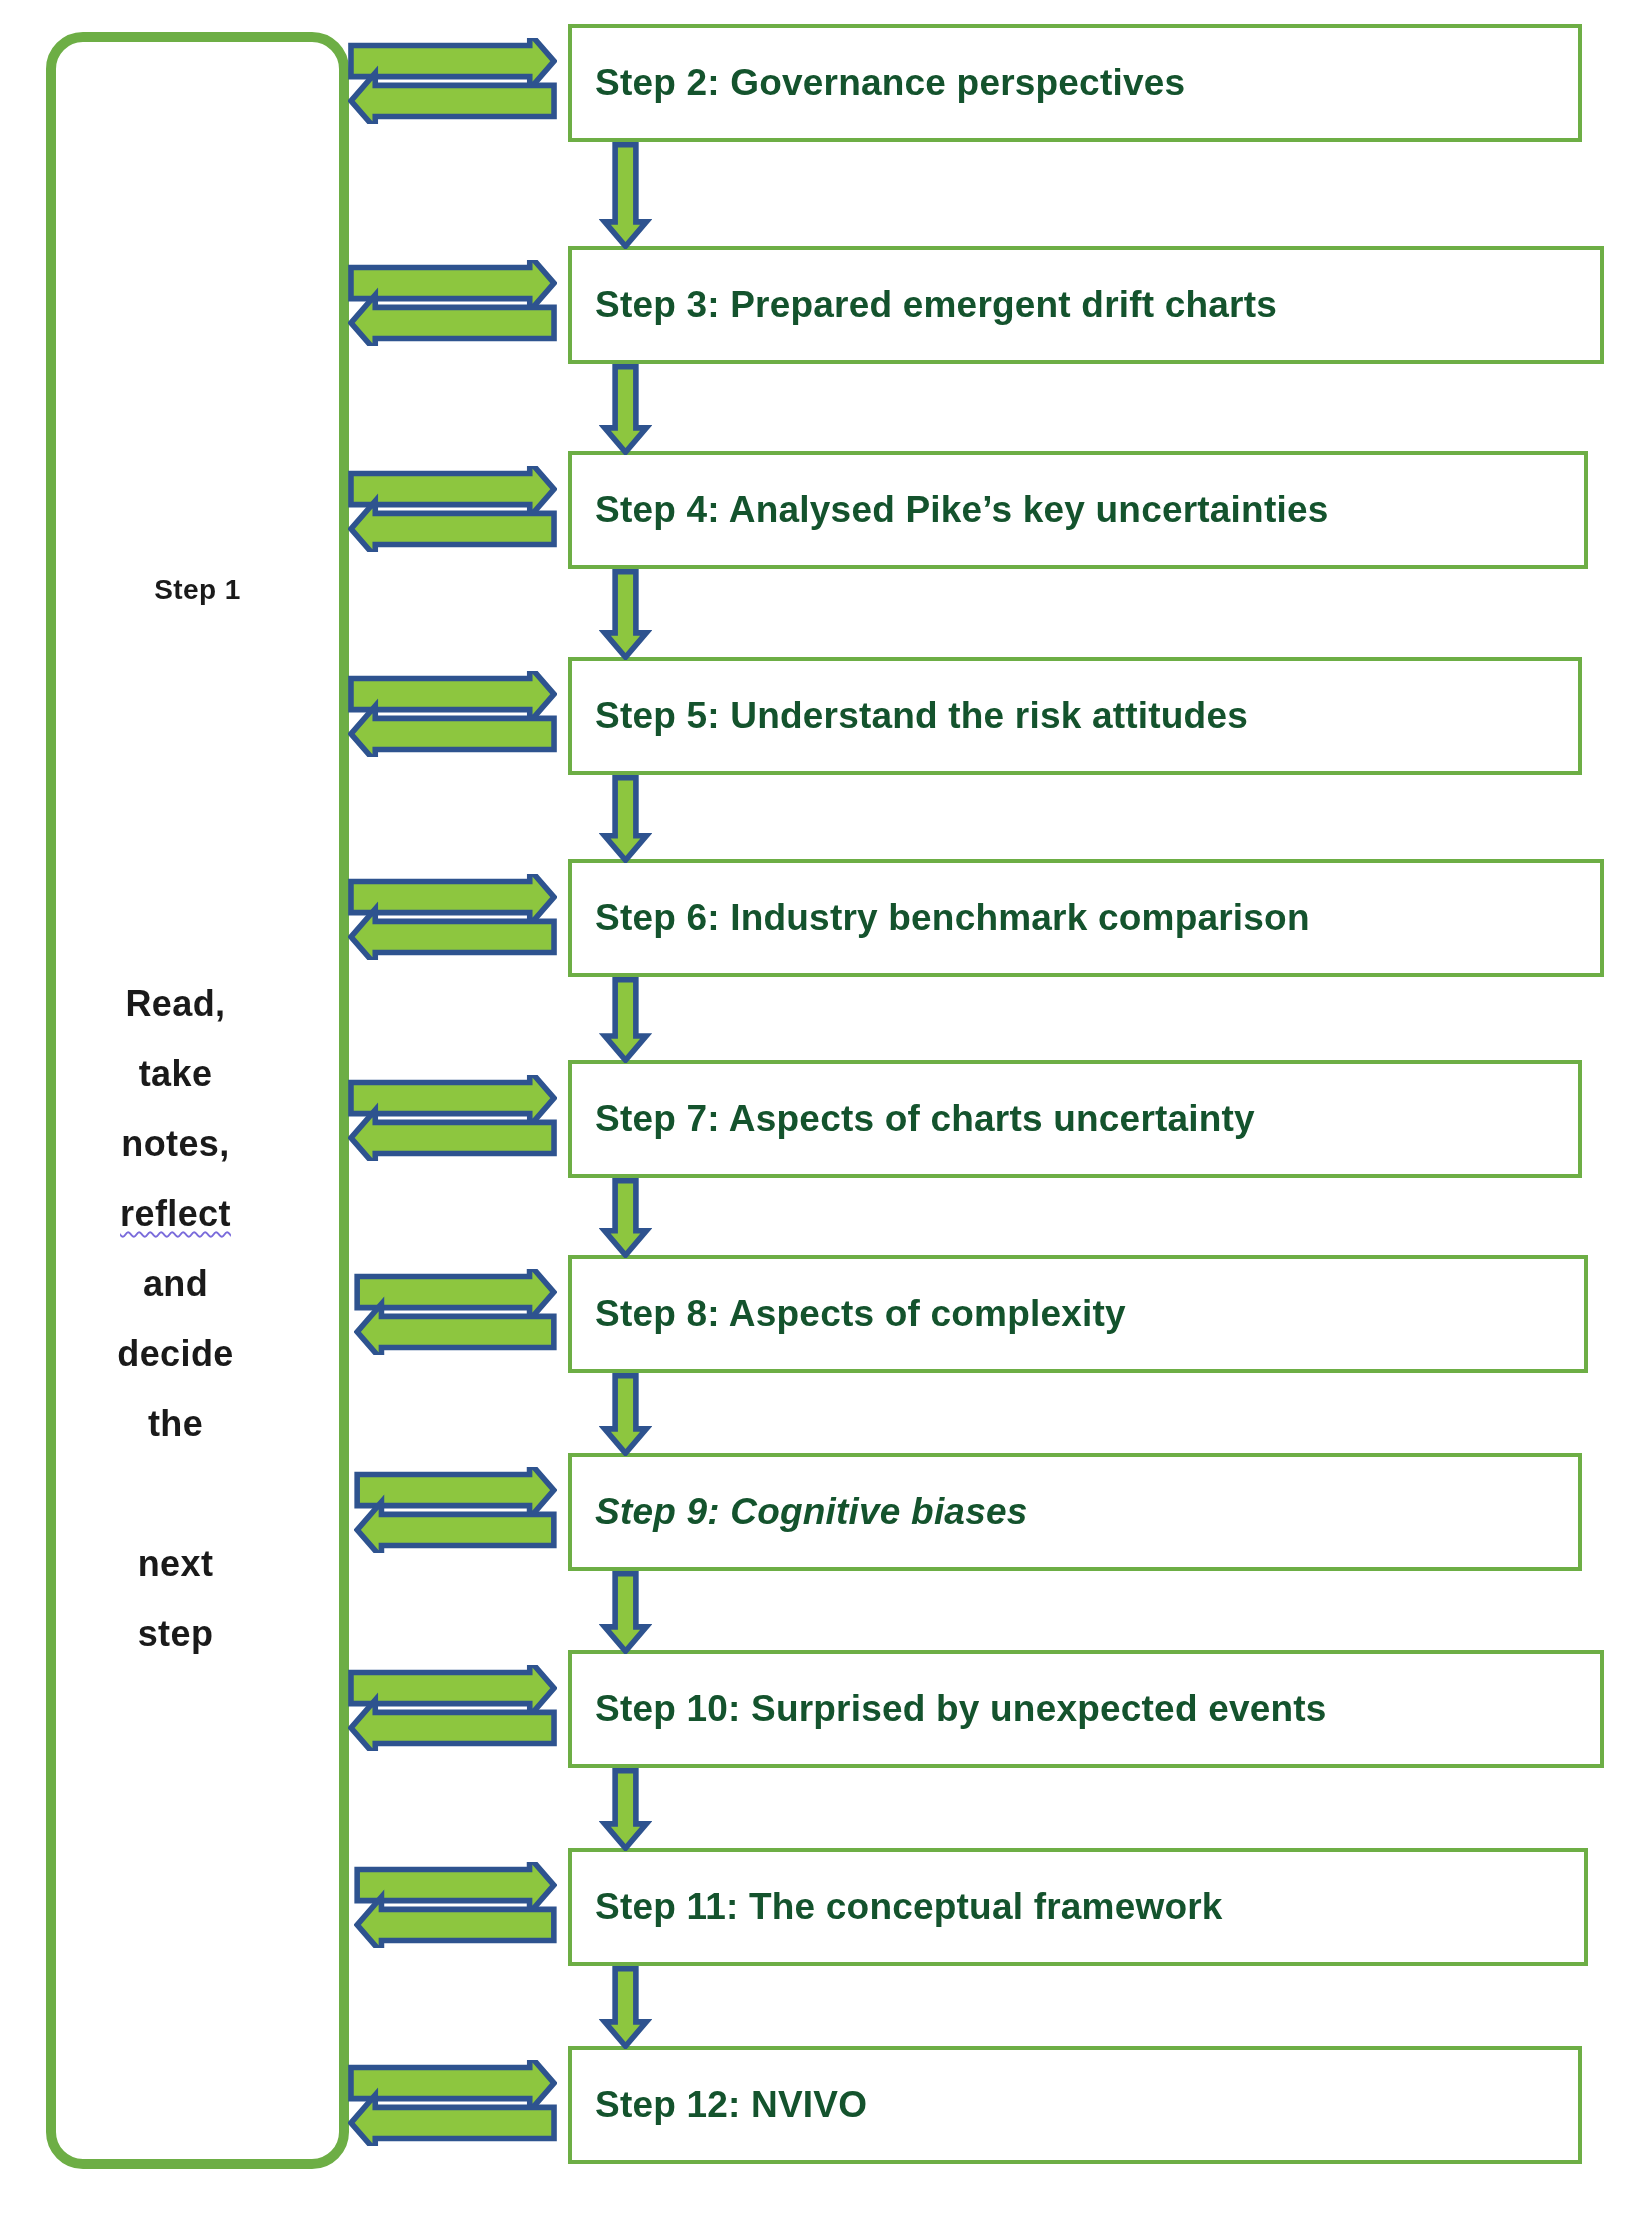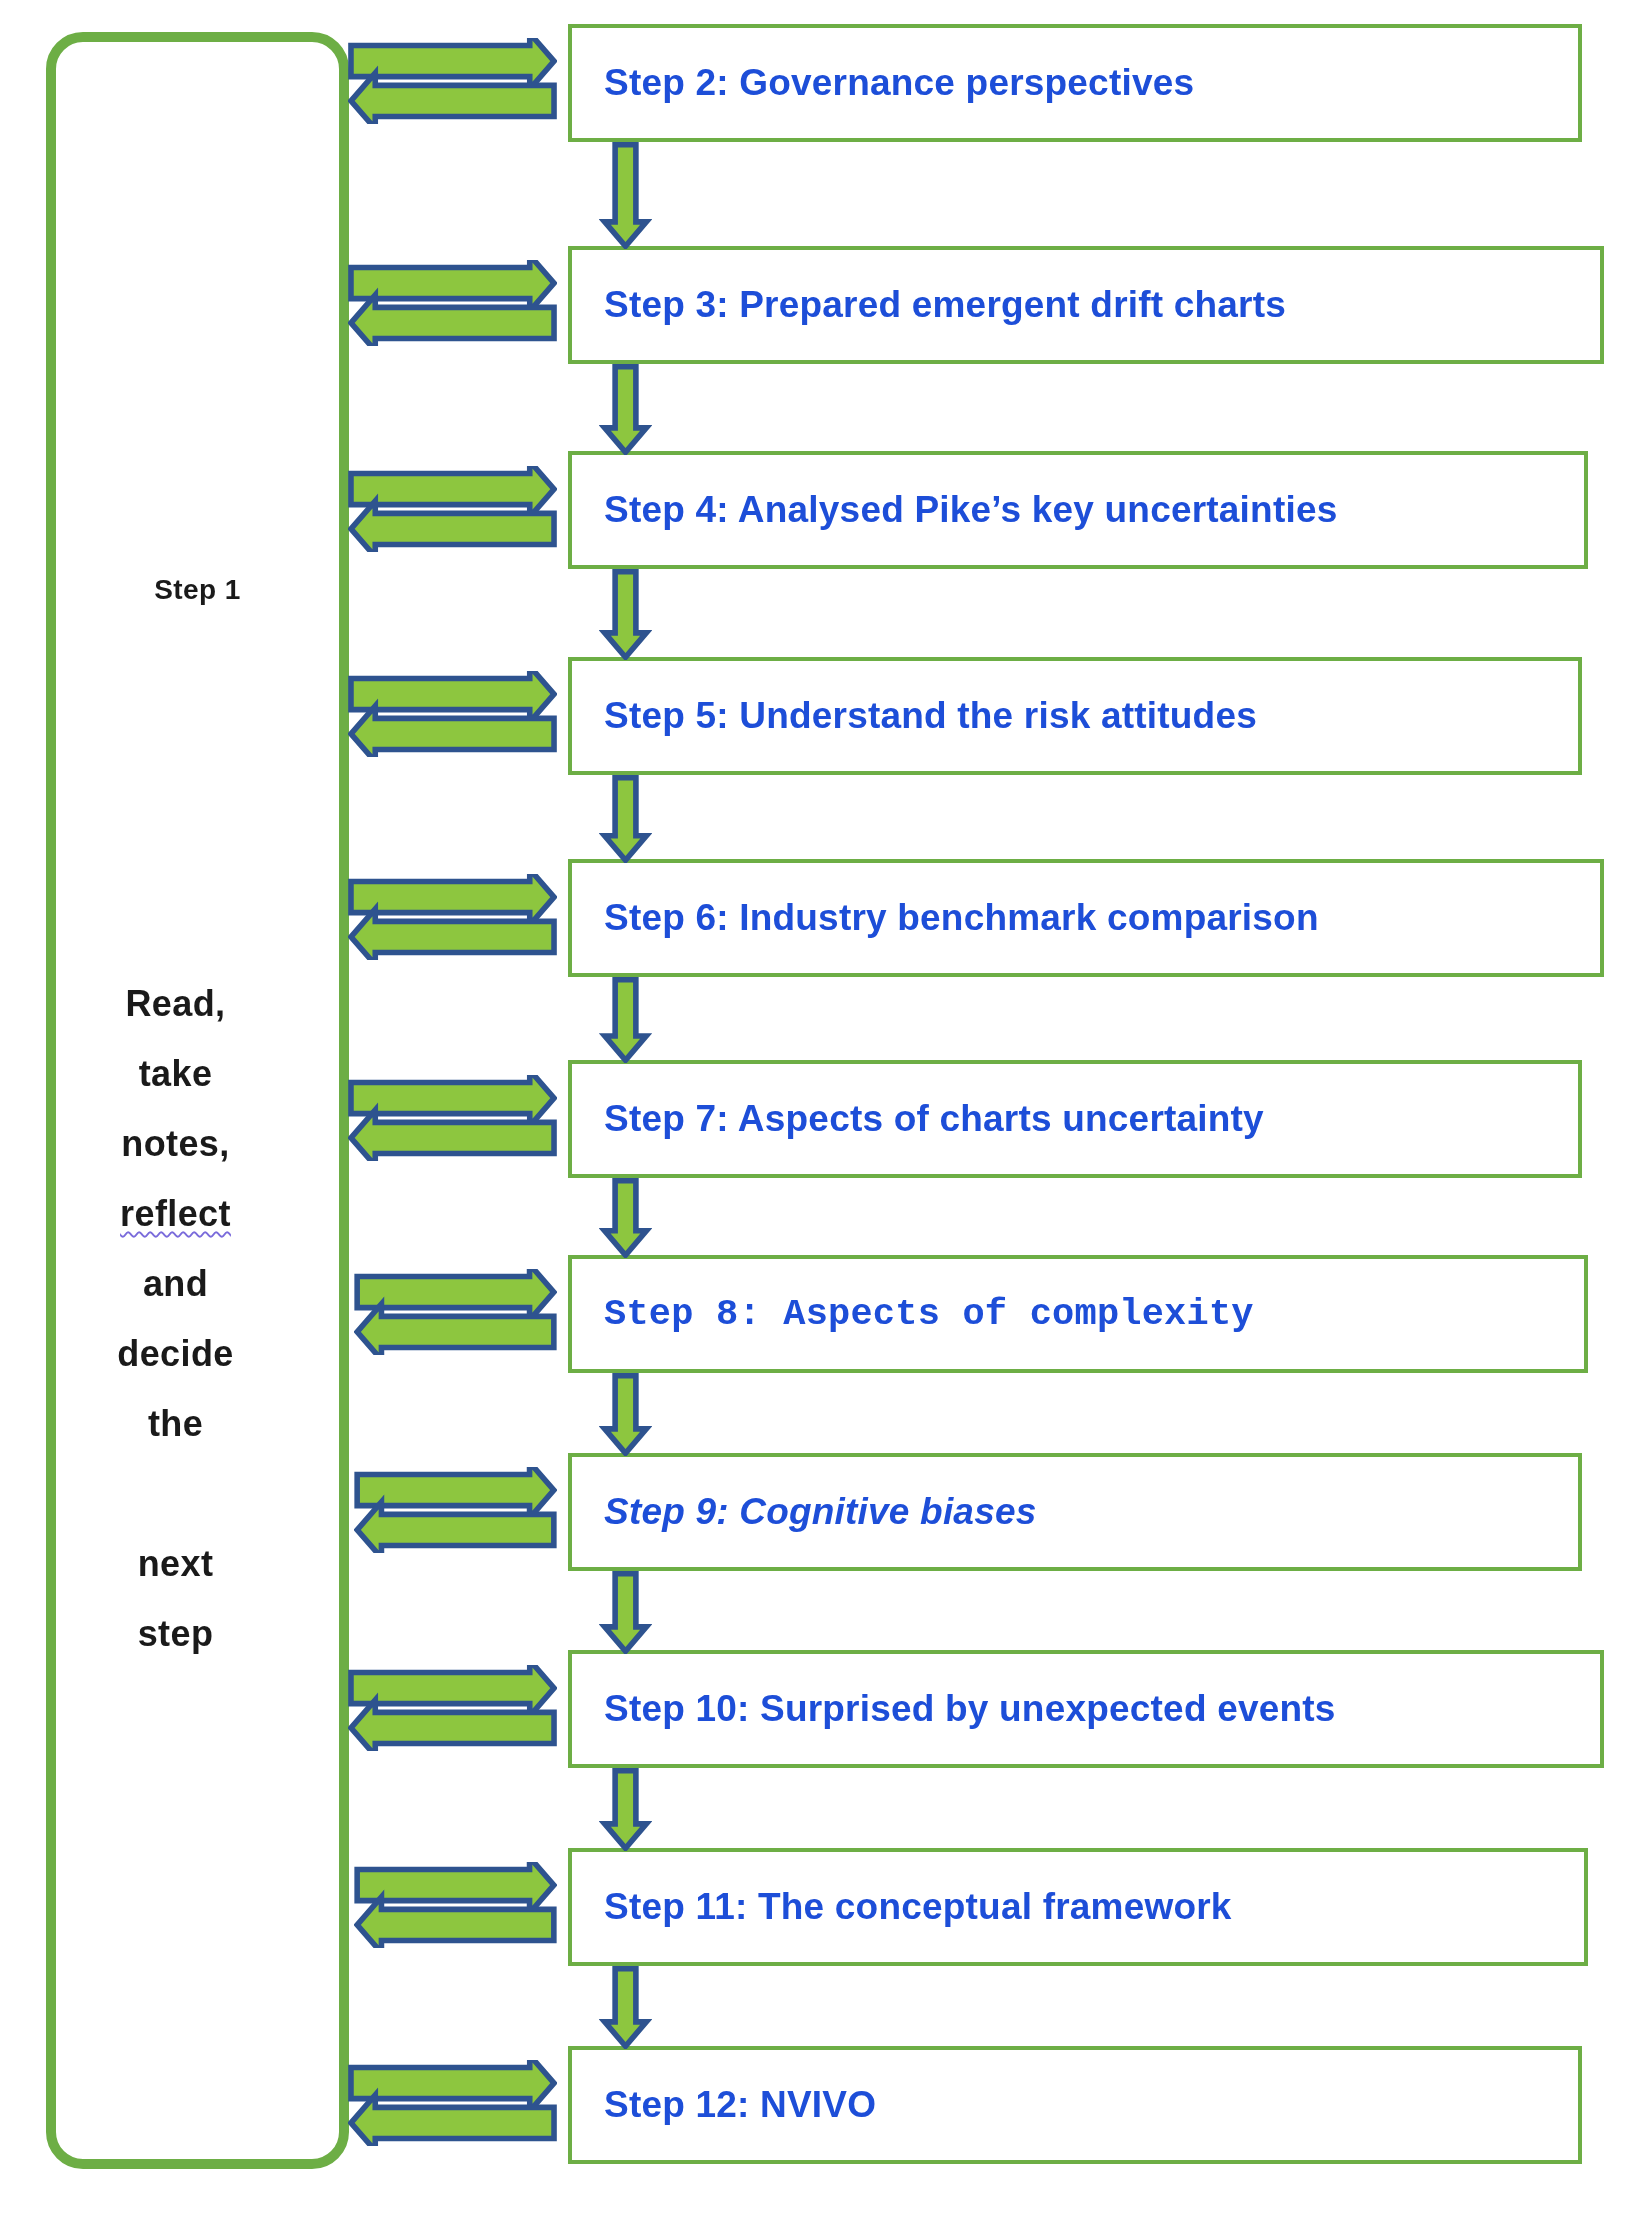--- a/index.html
+++ b/index.html
@@ -62,24 +62,24 @@
   
   .step-box{
     position:absolute;
     box-sizing:border-box;
     background:#ffffff;
     border:4.8px solid var(--green,#6DAE45);
     display:flex;
     align-items:center;
   }
   .step-box .lbl{
-    padding-left:32px;
+    padding-left:23px;
     font-size:37px;
     font-weight:700;
-    color:#1d4ed8;
+    color:#14532d;
     white-space:nowrap;
     letter-spacing:0.2px;
   }
 
   
   .v-arrow{
     position:absolute;
     pointer-events:none;
   }
   .v-arrow svg{display:block;}
@@ -156,21 +156,21 @@
       </div>
       <div class="step-box" style="left: 568px; top: 1060px; width: 1014px; height: 118px;">
         <span class="lbl">Step 7: Aspects of charts uncertainty</span>
       </div>
       <div class="h-pair" style="left: 348px; top: 1075px;">
         <svg width="209" height="86" viewBox="0 0 262 108">
           <path d="M 3.5 9.5 L 228 9.5 L 228 -6 L 258.5 29 L 228 64 L 228 48.5 L 3.5 48.5 Z" fill="#8DC63F" stroke="#2E538F" stroke-width="7" stroke-linejoin="miter"></path>
           <path d="M 258.5 59.5 L 34 59.5 L 34 44 L 3.5 79 L 34 114 L 34 98.5 L 258.5 98.5 Z" fill="#8DC63F" stroke="#2E538F" stroke-width="7" stroke-linejoin="miter"></path>
         </svg>
       </div>
-      <div class="step-box" style="left: 568px; top: 1255px; width: 1020px; height: 118px; font-family: Liberation Mono, monospace;">
+      <div class="step-box" style="left: 568px; top: 1255px; width: 1020px; height: 118px;">
         <span class="lbl">Step 8: Aspects of complexity</span>
       </div>
       <div class="h-pair" style="left: 354px; top: 1269px;">
         <svg width="203" height="86" viewBox="0 0 254 108">
           <path d="M 3.5 9.5 L 220 9.5 L 220 -6 L 250.5 29 L 220 64 L 220 48.5 L 3.5 48.5 Z" fill="#8DC63F" stroke="#2E538F" stroke-width="7" stroke-linejoin="miter"></path>
           <path d="M 250.5 59.5 L 34 59.5 L 34 44 L 3.5 79 L 34 114 L 34 98.5 L 250.5 98.5 Z" fill="#8DC63F" stroke="#2E538F" stroke-width="7" stroke-linejoin="miter"></path>
         </svg>
       </div>
       <div class="step-box" style="left: 568px; top: 1453px; width: 1014px; height: 118px; font-style: italic;">
         <span class="lbl">Step 9: Cognitive biases</span>

